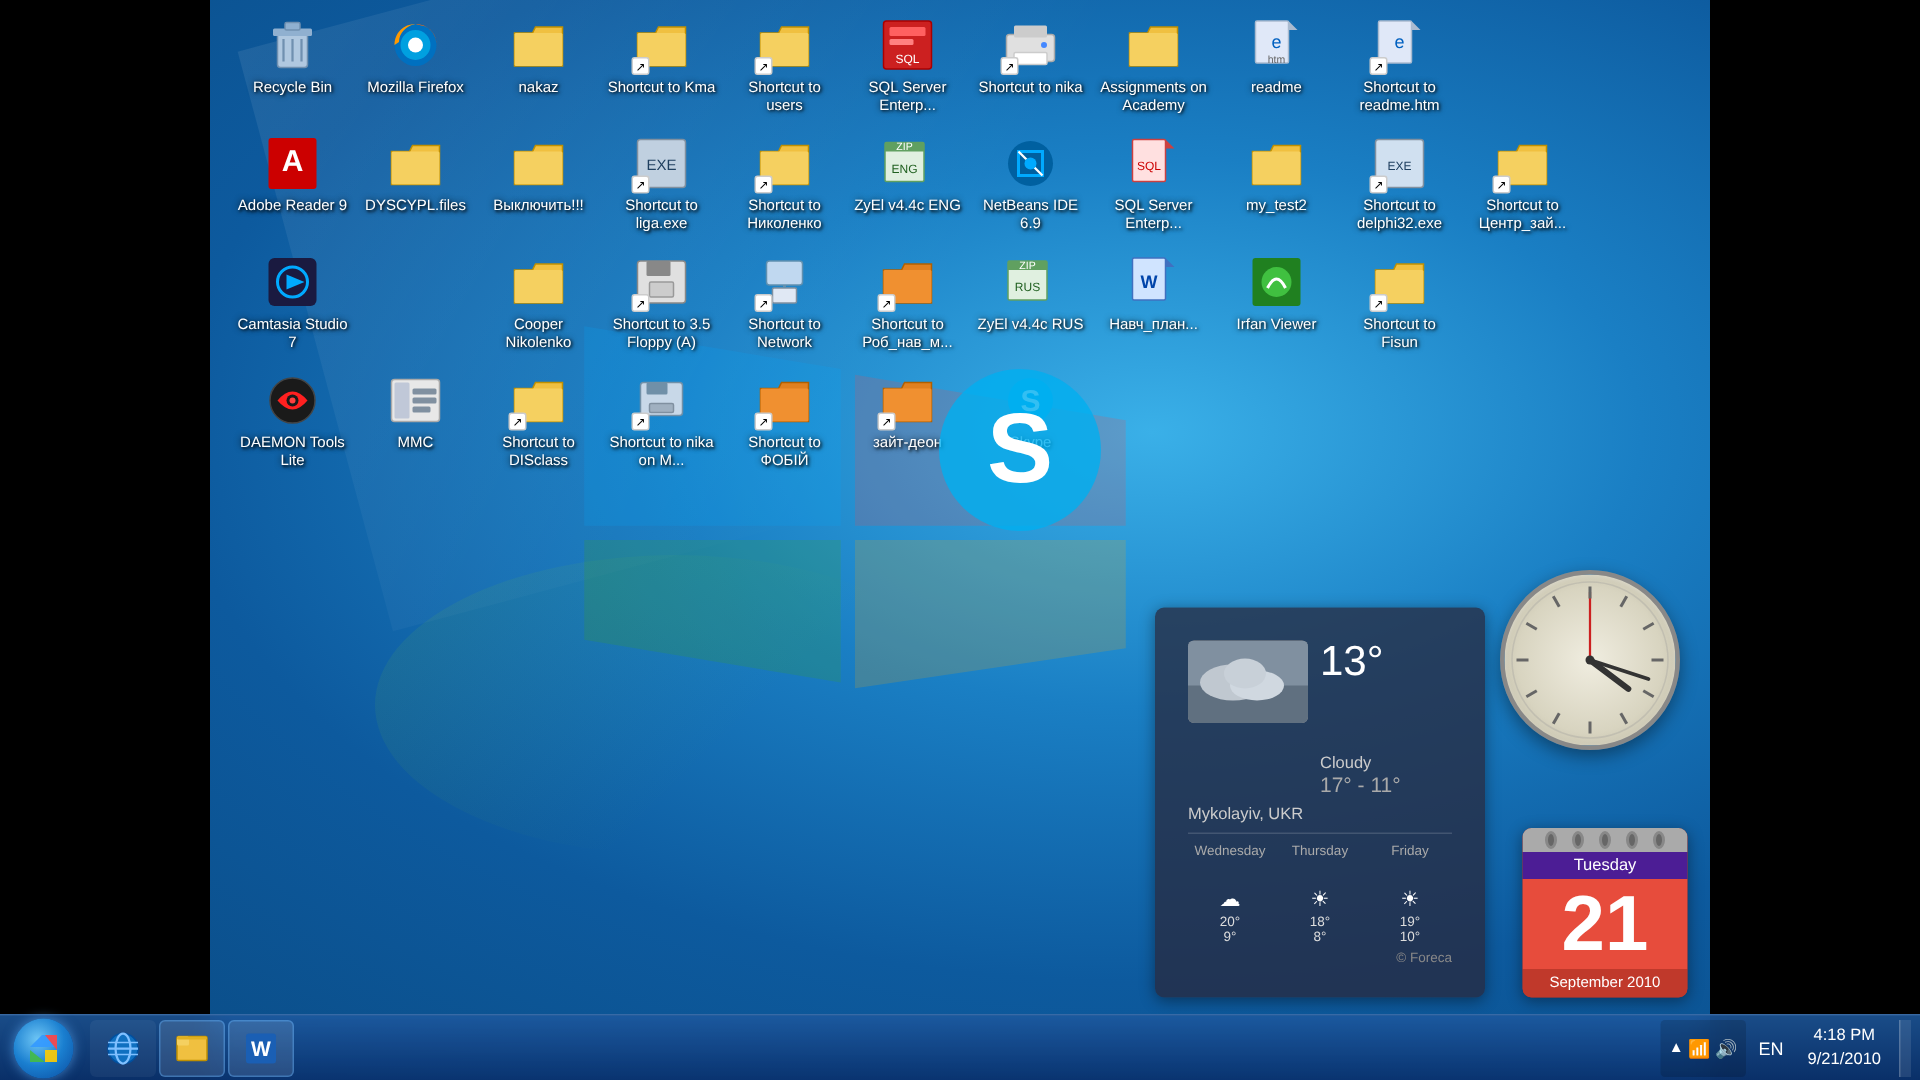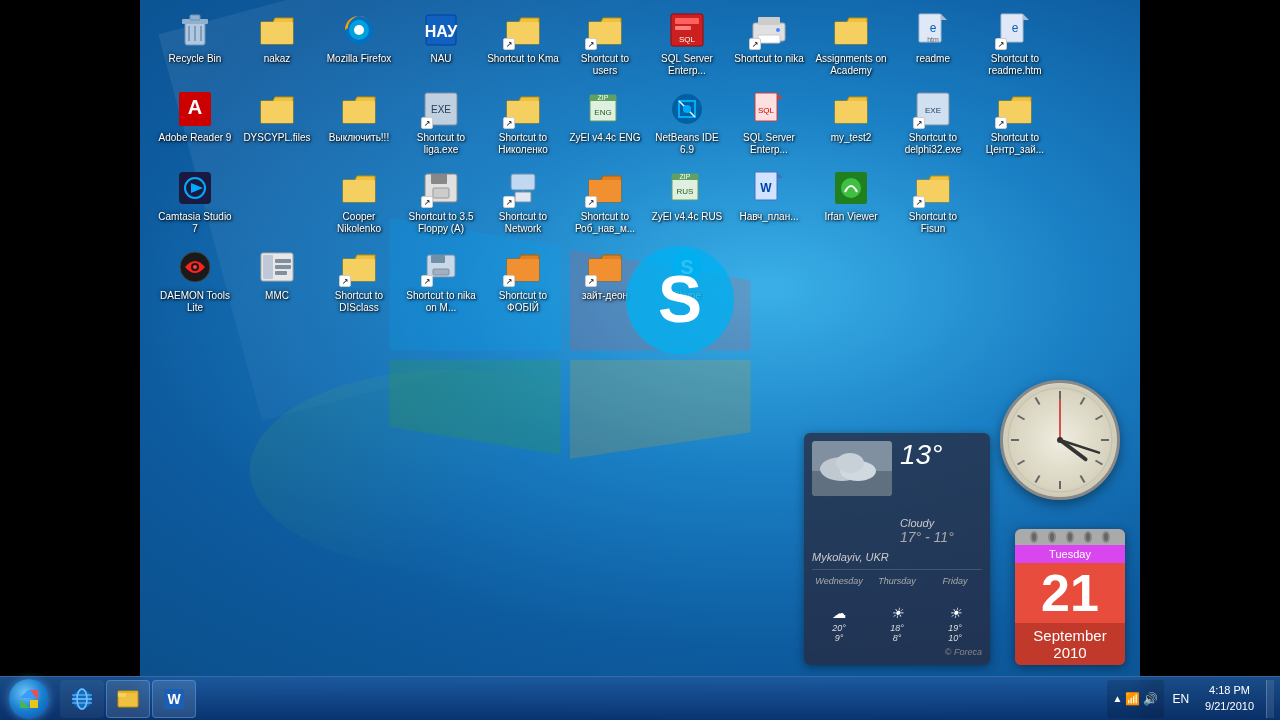--- a/index.html
+++ b/index.html
@@ -211,28 +211,27 @@
       display: flex;
       align-items: center;
       justify-content: center;
     }
 
     
     .widget-weather {
       position: absolute;
       right: 290px;
       bottom: 55px;
-      width: 186px;
+      width: 220px;
       background: rgba(40,40,60,0.75);
       border-radius: 6px;
-      padding: 8px;
+      padding: 22px;
       color: #fff;
       z-index: 5;
       box-shadow: 0 2px 10px rgba(0,0,0,0.4);
-      font-style: italic;
     }
 
     .weather-main {
       display: flex;
       align-items: flex-start;
       gap: 8px;
       margin-bottom: 6px;
     }
 
     .weather-cloud-img {
@@ -326,39 +325,39 @@
       width: 8px;
       height: 12px;
       background: #666;
       border-radius: 50%;
       border: 2px solid #888;
     }
 
     .calendar-day-name {
       color: #fff;
       font-size: 11px;
-      background: #d946ef;
+      background: #4c1d95;
       text-align: center;
       padding: 3px;
     }
 
     .calendar-date {
       font-size: 52px;
       font-weight: bold;
       color: #fff;
       text-align: center;
       line-height: 1;
       padding: 4px 0;
       background: #e74c3c;
     }
 
     .calendar-month-year {
       background: #c0392b;
       color: #fff;
-      font-size: 15px;
+      font-size: 10px;
       text-align: center;
       padding: 4px;
     }
 
     
     .lang-indicator {
       font-size: 12px;
       color: #fff;
       padding: 0 4px;
     }
@@ -413,50 +412,41 @@
             <line x1="18" y1="15" x2="18" y2="30" stroke="#7090b0" stroke-width="1.5"></line>
             <line x1="24" y1="15" x2="24" y2="30" stroke="#7090b0" stroke-width="1.5"></line>
             <rect x="13" y="4" width="10" height="5" rx="1" fill="#90b0d0" stroke="#7090b0" stroke-width="1"></rect>
           </svg>
         </div>
         <span class="icon-label">Recycle Bin</span>
       </div>
 
       <div class="desktop-icon">
         <div class="icon-img">
-          <svg width="36" height="32" viewBox="0 0 36 32">
-            <path d="M2,8 L14,8 L16,4 L34,4 L34,30 L2,30 Z" fill="#f0c040" stroke="#c09000" stroke-width="1"></path>
-            <rect x="2" y="8" width="32" height="22" rx="1" fill="#f5d060"></rect>
-          </svg>
-        </div>
-        <span class="icon-label">nakaz</span>
-      </div>
-
-      <div class="desktop-icon">
-        <div class="icon-img">
           <svg width="36" height="36" viewBox="0 0 36 36">
             <circle cx="18" cy="18" r="14" fill="#0070c0"></circle>
             <circle cx="18" cy="18" r="10" fill="#00a0e0"></circle>
             <path d="M18,4 C26,4 32,10 32,18 C32,11 28,6 22,5 Z" fill="#ff6600"></path>
             <path d="M4,18 C4,10 10,4 18,4 C12,5 7,10 7,16 Z" fill="#ff9900"></path>
             <circle cx="18" cy="18" r="5" fill="#fff"></circle>
           </svg>
         </div>
         <span class="icon-label">Mozilla Firefox</span>
       </div>
 
       <div class="desktop-icon">
         <div class="icon-img">
-          <svg width="36" height="38" viewBox="0 0 36 38">
-            <rect x="3" y="4" width="30" height="30" rx="2" fill="#1060c0" stroke="#0040a0" stroke-width="1"></rect>
-            <text x="18" y="26" font-size="16" text-anchor="middle" fill="white" font-family="Arial" font-weight="bold">НАУ</text>
-          </svg>
-        </div>
-        <span class="icon-label">NAU</span>
-      </div>
+          <svg width="36" height="32" viewBox="0 0 36 32">
+            <path d="M2,8 L14,8 L16,4 L34,4 L34,30 L2,30 Z" fill="#f0c040" stroke="#c09000" stroke-width="1"></path>
+            <rect x="2" y="8" width="32" height="22" rx="1" fill="#f5d060"></rect>
+          </svg>
+        </div>
+        <span class="icon-label">nakaz</span>
+      </div>
+
 
       <div class="desktop-icon">
         <div class="icon-img" style="position:relative;">
           <svg width="36" height="32" viewBox="0 0 36 32">
             <path d="M2,8 L14,8 L16,4 L34,4 L34,30 L2,30 Z" fill="#f0c040" stroke="#c09000" stroke-width="1"></path>
             <rect x="2" y="8" width="32" height="22" rx="1" fill="#f5d060"></rect>
           </svg>
           <div style="position:absolute;bottom:0;left:0;width:12px;height:12px;background:#fff;border:1px solid #ccc;border-radius:2px;font-size:8px;text-align:center;line-height:12px;">↗</div>
         </div>
         <span class="icon-label">Shortcut to Kma</span>

